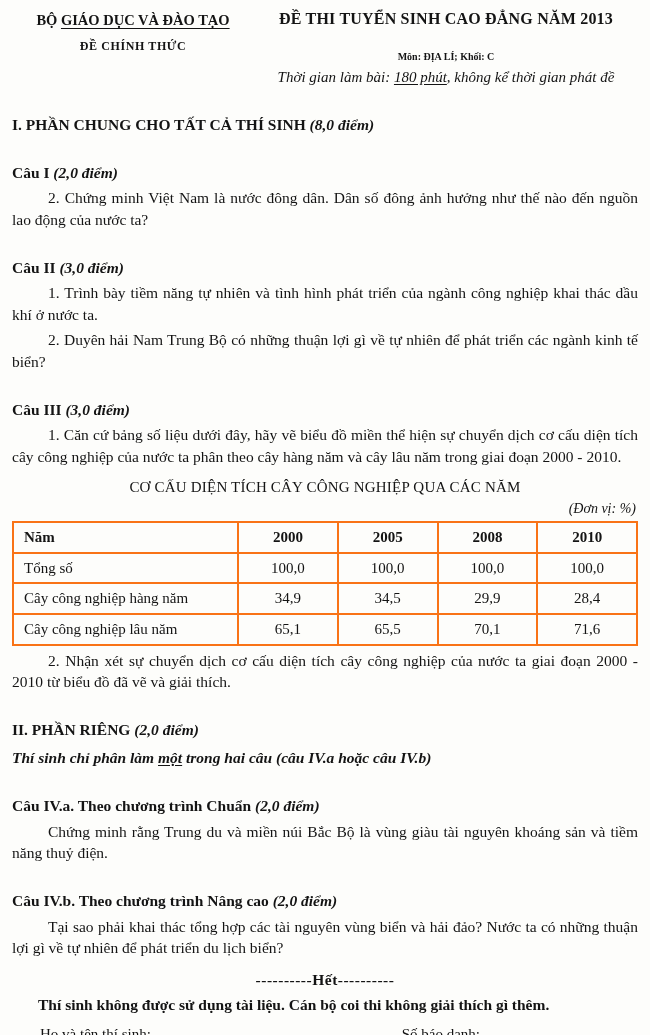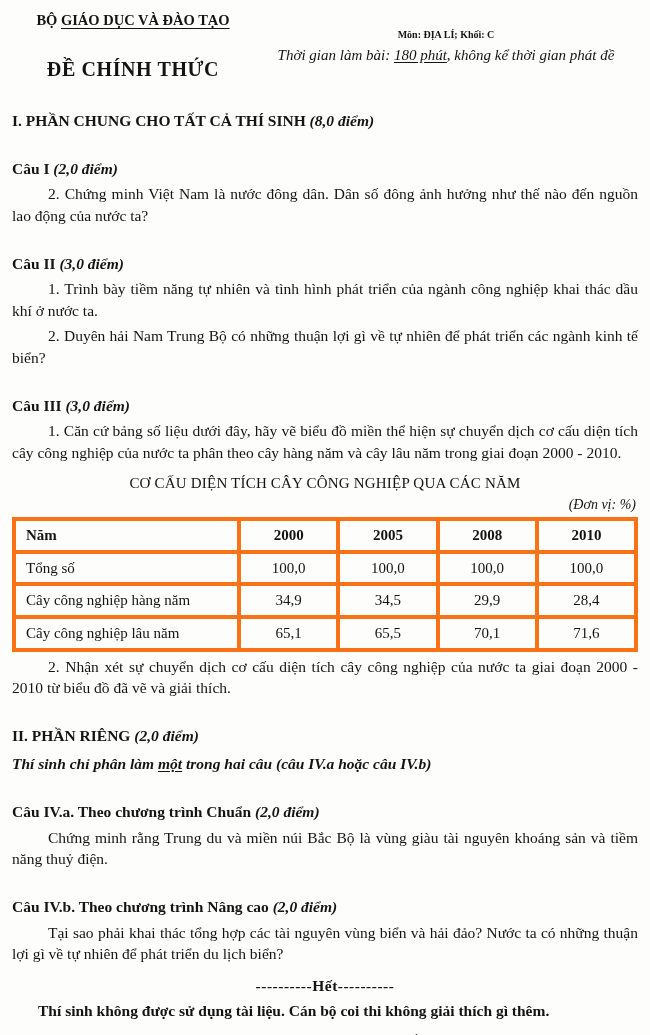--- a/index.html
+++ b/index.html
@@ -16,37 +16,37 @@
     background: #fdfdfb;
     padding: 8px 12px 12px 12px;
     font-size: 15.5px;
     line-height: 1.38;
   }
   
   .doc-header { display: flex; align-items: flex-start; }
   .header-left { width: 242px; text-align: center; padding-top: 2px; }
   .ministry { font-weight: bold; font-size: 14.5px; white-space: nowrap; }
   .ministry .u2 { text-decoration: underline; text-underline-offset: 3px; }
-  .exam-type { font-weight: bold; margin-top: 26px; font-size: 20px; letter-spacing: .6px; }
+  .exam-type { font-weight: bold; margin-top: 8px; font-size: 12px; letter-spacing: .6px; }
   .header-right { flex: 1; text-align: center; }
   .exam-title { font-weight: bold; font-size: 16px; letter-spacing: .2px; }
   .subject-line { font-weight: bold; margin-top: 20px; font-size: 10px; }
   .duration-line { font-style: italic; margin-top: 3px; font-size: 15px; }
   .u { text-decoration: underline; text-underline-offset: 2px; }
   
   .section-heading { font-weight: bold; margin-top: 26px; }
   .q-heading { font-weight: bold; margin-top: 27px; }
   .points { font-style: italic; font-weight: bold; }
   
   .para { margin: 4px 0 0 0; text-indent: 36px; text-align: justify; }
   
   .table-title { text-align: center; margin-top: 10px; font-size: 15px; letter-spacing: .2px; }
   .table-unit { text-align: right; font-style: italic; font-size: 14px; margin-top: 1px; padding-right: 2px; }
   table.data-table { width: 100%; border-collapse: collapse; margin-top: 3px; font-size: 15px; }
-  table.data-table th, table.data-table td { border: 4px solid #f97316; padding: 4px 10px; }
+  table.data-table th, table.data-table td { border: 2px solid #f97316; padding: 4px 10px; }
   table.data-table th { font-weight: bold; text-align: center; }
   table.data-table th.col-name { text-align: left; width: 225px; }
   table.data-table td { text-align: center; }
   table.data-table td.row-label { text-align: left; }
   .table-source { text-align: right; font-style: italic; font-size: 14.5px; margin-top: 4px; padding-right: 2px; }
   
   .note-line { font-weight: bold; font-style: italic; margin-top: 7px; }
   
   .end-mark { text-align: center; font-weight: bold; margin-top: 10px; letter-spacing: .5px; }
   .footer-note { font-weight: bold; margin-top: 4px; margin-left: 26px; }
@@ -58,20 +58,21 @@
 <body>
 
 <div class="page">
 
   <header class="doc-header">
     <div class="header-left">
       <div class="ministry"><span>BỘ </span><span class="u2">GIÁO DỤC VÀ ĐÀO TẠO</span></div>
       <div class="exam-type">ĐỀ CHÍNH THỨC</div>
     </div>
     <div class="header-right">
+      <div class="exam-title">ĐỀ THI TUYỂN SINH CAO ĐẲNG NĂM 2013</div>
       <div class="subject-line">Môn: ĐỊA LÍ; Khối: C</div>
       <div class="duration-line"><span>Thời gian làm bài: </span><span class="u">180 phút</span><span>, không kể thời gian phát đề</span></div>
     </div>
   </header>
 
   <div class="section-heading">
     <span>I. PHẦN CHUNG CHO TẤT CẢ THÍ SINH</span>
     <span class="points">(8,0 điểm)</span>
   </div>
 

